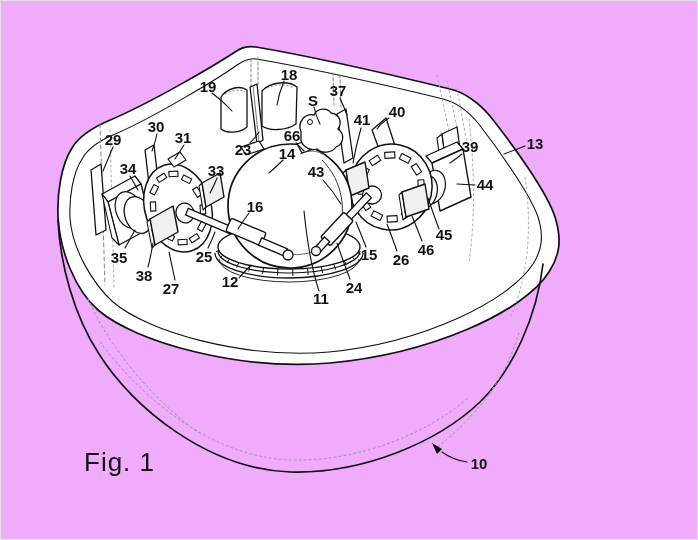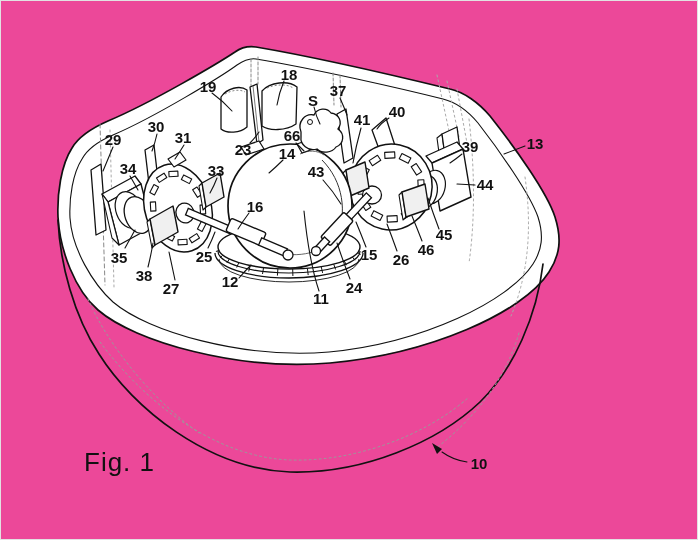--- a/index.html
+++ b/index.html
@@ -1,17 +1,17 @@
 <!DOCTYPE html>
 <html><head>
 <meta charset="utf-8">
 <style>
   html,body { margin:0; padding:0; background:#fff; }
   .page {
-    position:relative; width:698px; height:540px; background:#ec4899;
+    position:relative; width:698px; height:540px; background:#f0abfc;
     border:1px solid #e2e2e2; box-sizing:border-box; overflow:hidden;
     font-family:"Liberation Sans", sans-serif;
   }
   svg.drawing { position:absolute; left:0; top:0; }
   svg .callout {
     font-family:"Liberation Sans", sans-serif;
     font-size:15px; font-weight:bold; fill:#111; text-anchor:middle;
   }
   svg .caption {
     font-family:"Liberation Sans", sans-serif;

